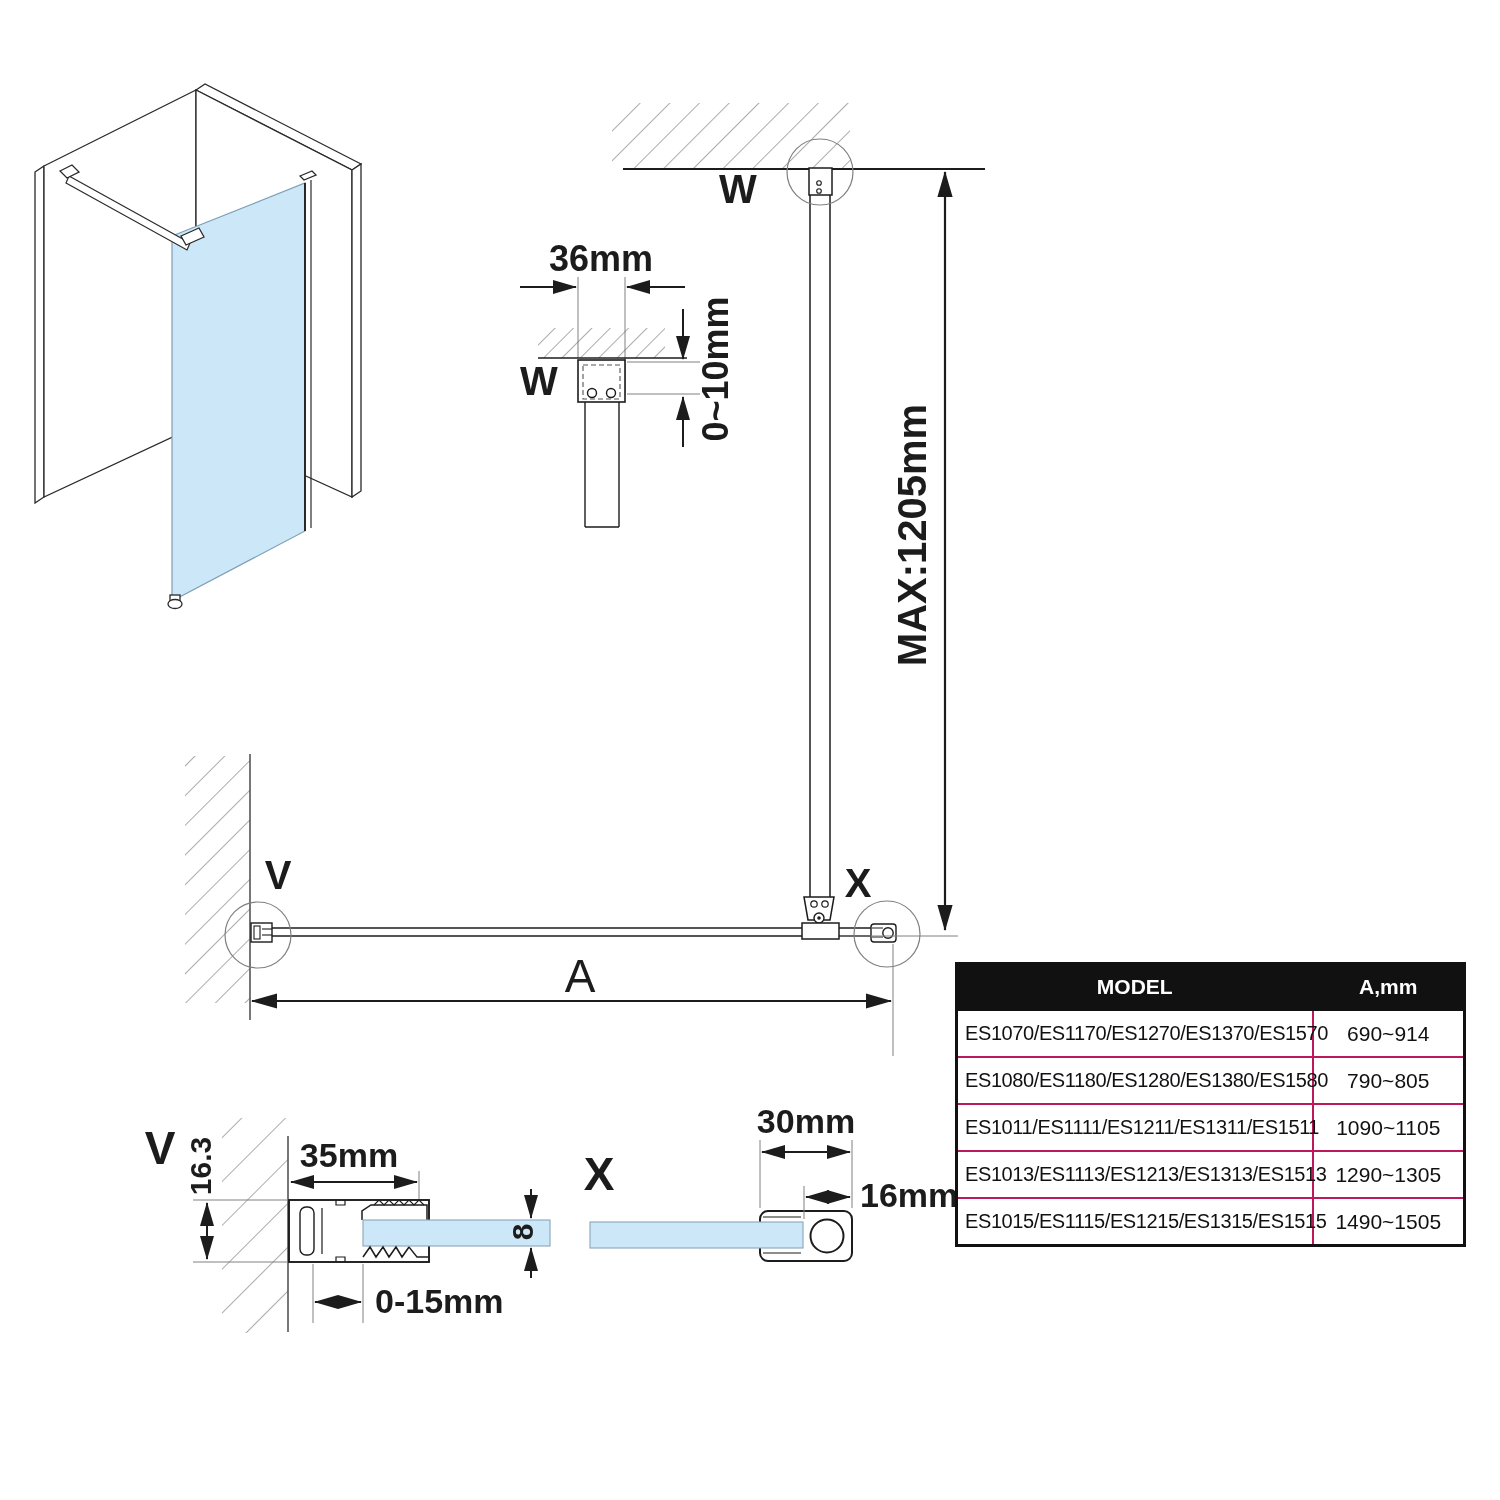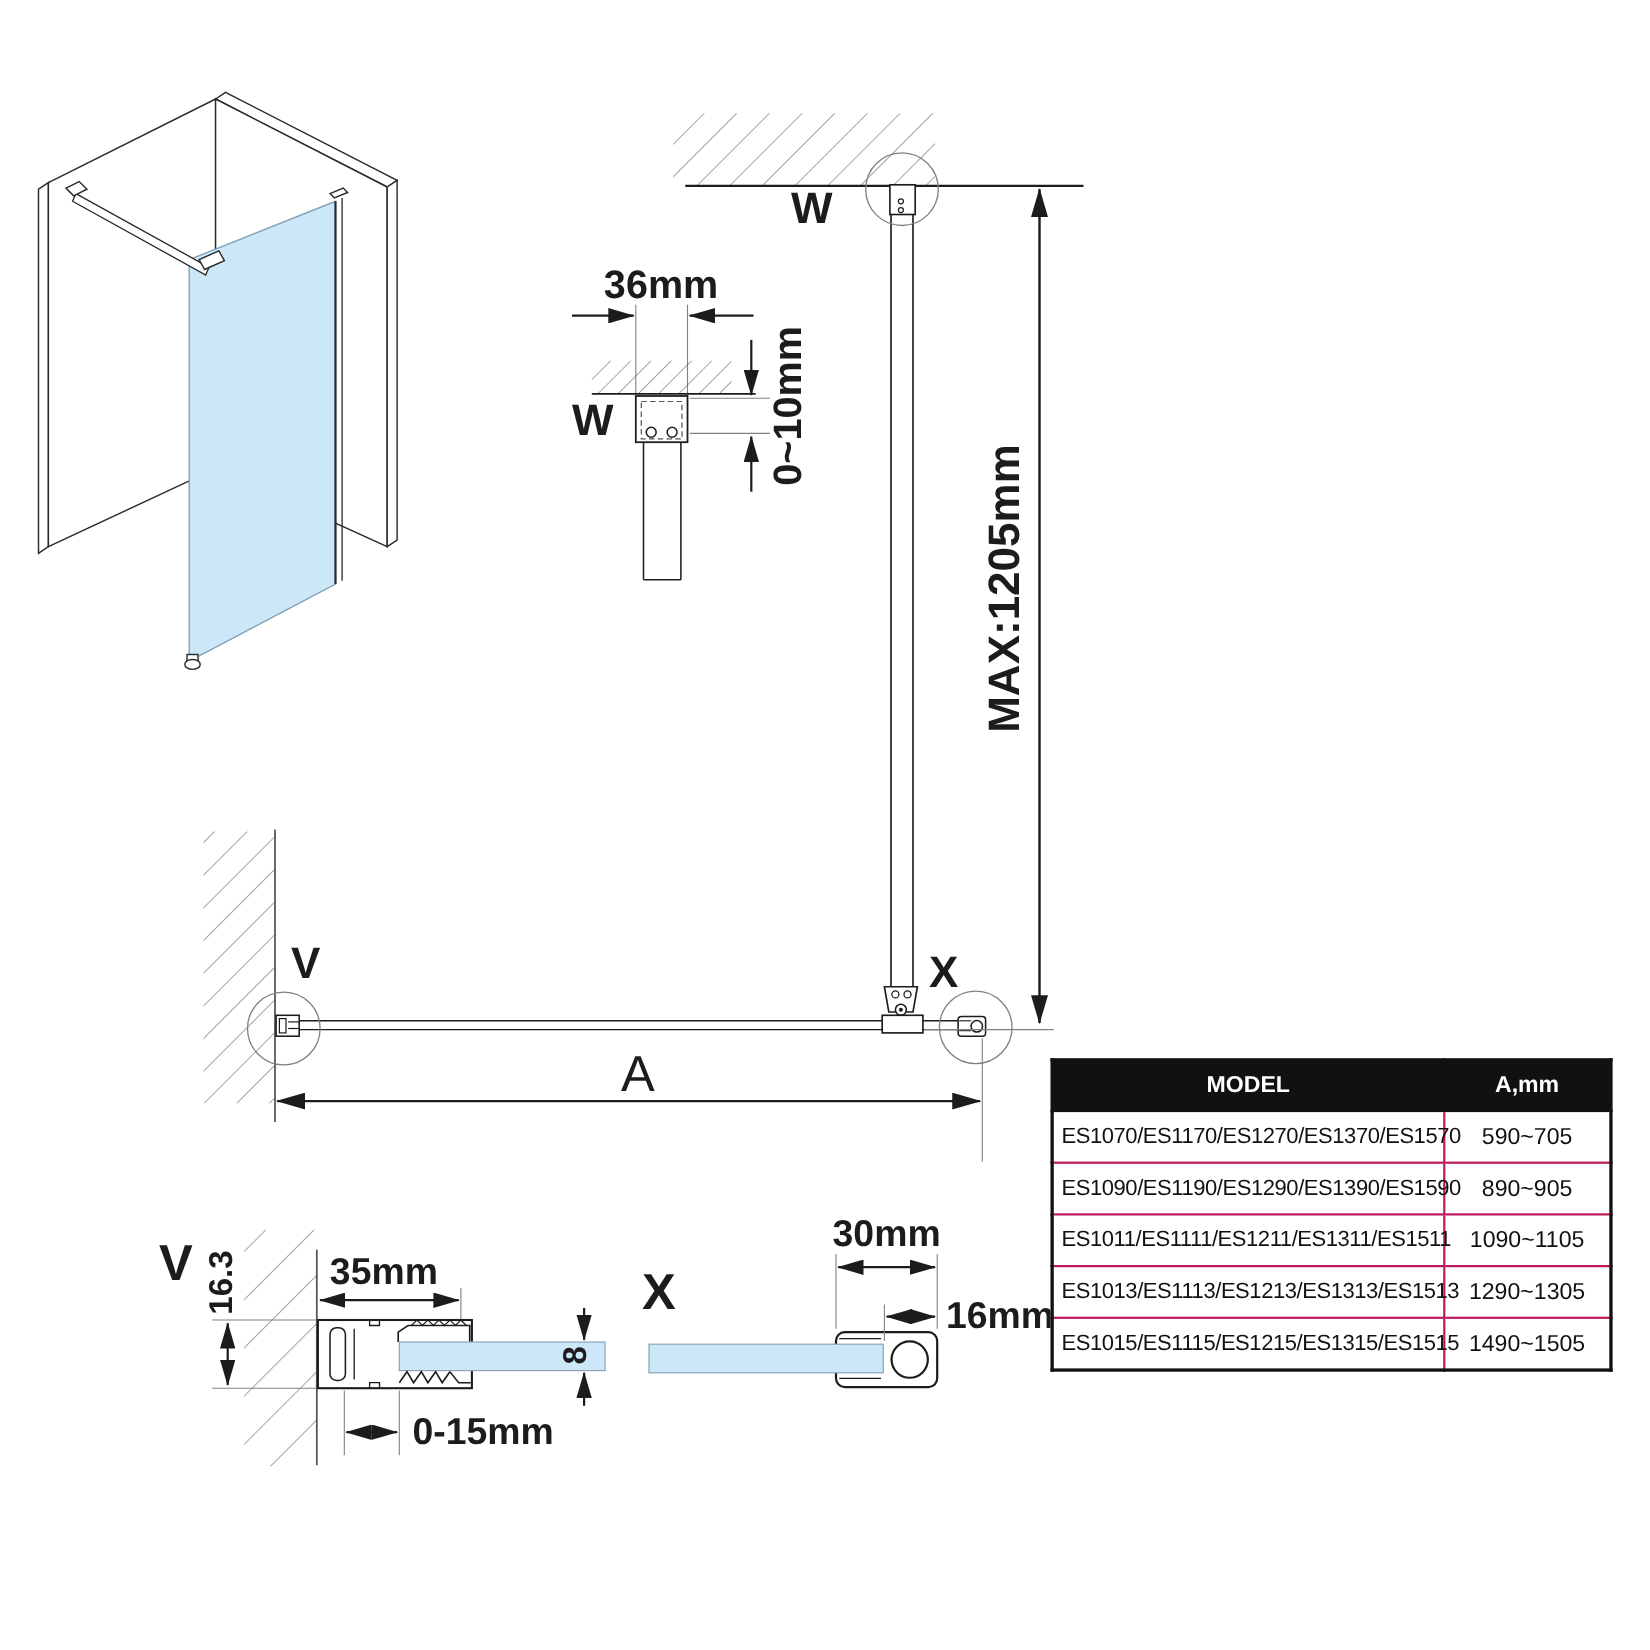--- a/index.html
+++ b/index.html
@@ -177,25 +177,25 @@
       </colgroup>
   <thead>
     <tr>
       <th>MODEL</th>
       <th>A,mm</th>
     </tr>
   </thead>
   <tbody>
     <tr>
       <td class="model">ES1070/ES1170/ES1270/ES1370/ES1570</td>
-      <td class="amm">590~705</td>
-    </tr>
-    <tr>
-      <td class="model">ES1090/ES1190/ES1290/ES1390/ES1590</td>
-      <td class="amm">890~905</td>
+      <td class="amm">690~914</td>
+    </tr>
+    <tr>
+      <td class="model">ES1080/ES1180/ES1280/ES1380/ES1580</td>
+      <td class="amm">790~805</td>
     </tr>
     <tr>
       <td class="model">ES1011/ES1111/ES1211/ES1311/ES1511</td>
       <td class="amm">1090~1105</td>
     </tr>
     <tr>
       <td class="model">ES1013/ES1113/ES1213/ES1313/ES1513</td>
       <td class="amm">1290~1305</td>
     </tr>
     <tr>

